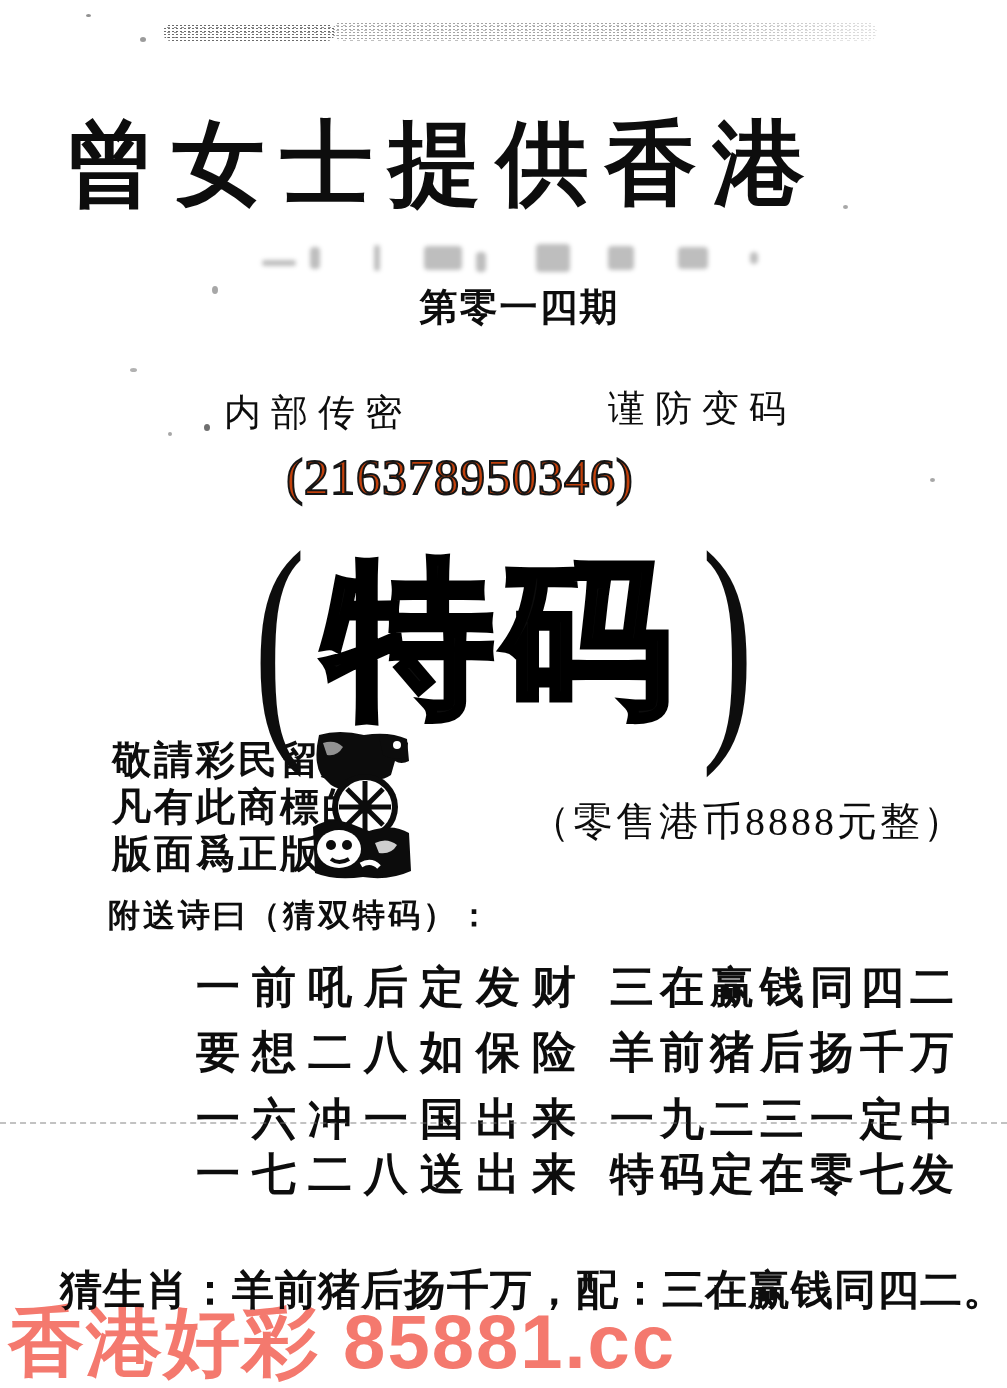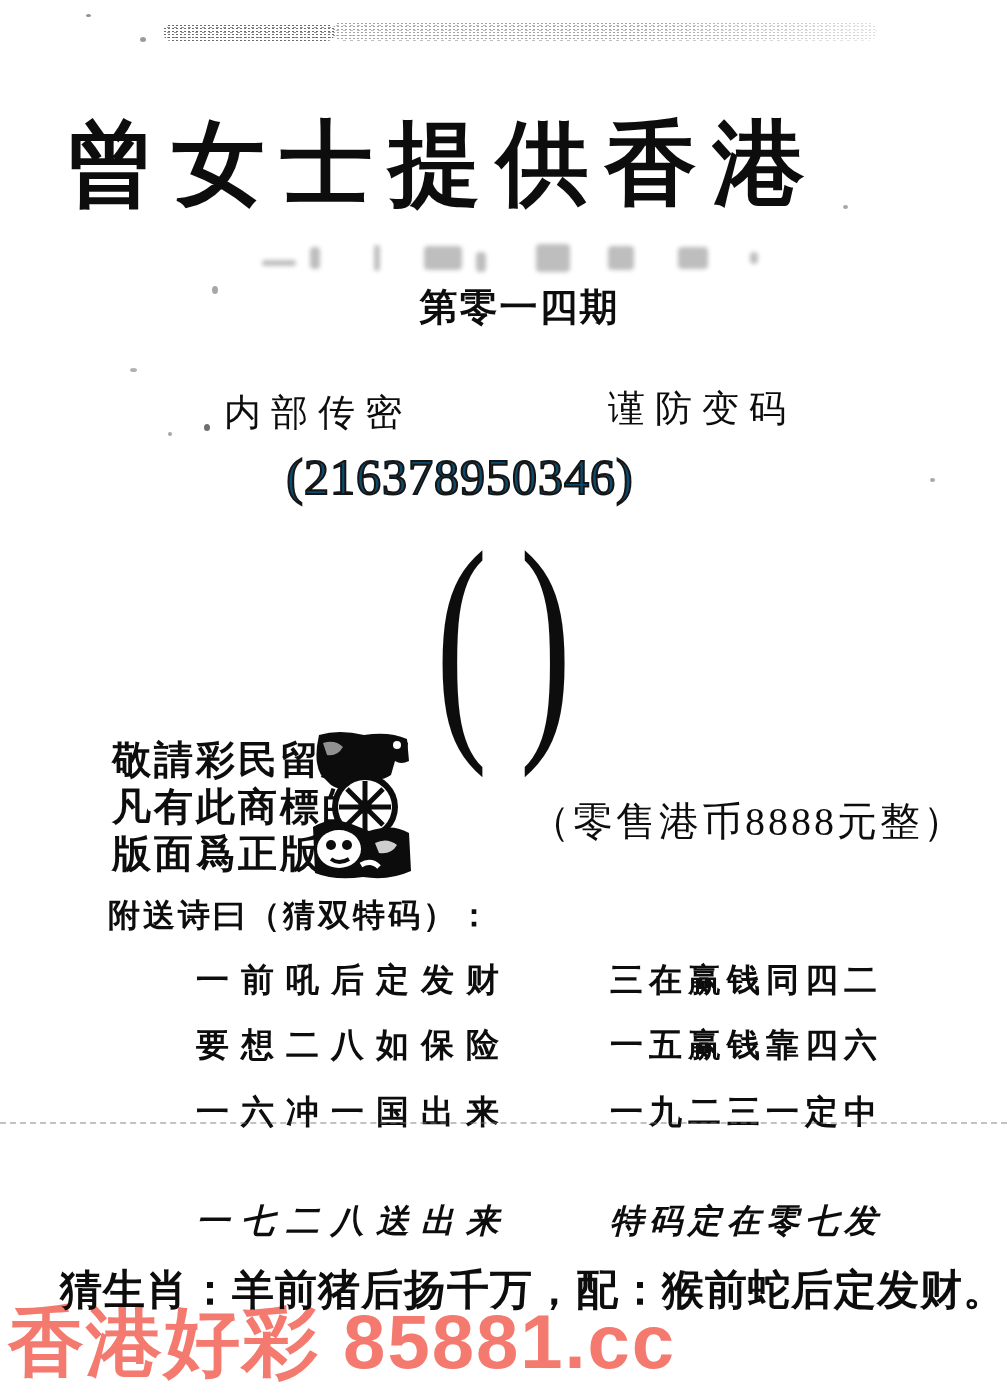--- a/index.html
+++ b/index.html
@@ -41,21 +41,21 @@
     font-size:38px;letter-spacing:2px;white-space:nowrap;
   }
 
   .note{font-size:37px;letter-spacing:10px;font-weight:500;white-space:nowrap;}
   .note-left{left:224px;top:388px;}
   .note-right{left:608px;top:384px;}
 
   .serial{
     left:0;top:448px;width:920px;text-align:center;white-space:nowrap;
     font-size:50px;font-weight:500;letter-spacing:1px;
-    color:#0c4a6e;-webkit-text-stroke:2px #151515;text-stroke:2px #151515;
+    color:#c2410c;-webkit-text-stroke:2px #151515;text-stroke:2px #151515;
   }
 
   
   .headline{
     left:0;top:532px;width:1007px;height:215px;
     display:flex;align-items:center;justify-content:center;white-space:nowrap;
   }
   .headline .paren{
     font-size:250px;font-weight:500;line-height:200px;
     transform:scaleX(.62);letter-spacing:0;
@@ -75,24 +75,24 @@
   .price{
     left:528px;top:794px;width:440px;white-space:nowrap;
     font-size:40px;font-weight:500;letter-spacing:3px;text-align:center;
   }
 
   .poem-intro{
     left:108px;top:894px;white-space:nowrap;
     font-size:32px;font-weight:700;letter-spacing:3px;
   }
 
-  .poem-line{font-size:33px;font-weight:700;white-space:nowrap;}
+  .poem-line{font-size:44px;font-weight:700;white-space:nowrap;}
   .poem-left{left:196px;letter-spacing:12px;}
   .poem-right{left:610px;letter-spacing:6px;}
-  .row1{top:958px;} .row2{top:1023px;text-align:center;} .row3{top:1090px;} .row4{top:1199px;font-style:italic;}
+  .row1{top:958px;} .row2{top:1023px;text-align:center;} .row3{top:1090px;} .row4{top:1145px;}
 
   .scanline{
     left:0;top:1122px;width:1007px;height:0;
     border-top:2px dashed rgba(120,120,120,.45);
     filter:blur(.4px);
   }
 
   .zodiac{
     left:60px;top:1262px;white-space:nowrap;
     font-size:42px;font-weight:700;letter-spacing:1px;
@@ -134,20 +134,21 @@
 
 <div class="abs speck" style="left:204px;top:424px;width:6px;height:7px;opacity:.65;"></div>
 <div class="abs speck" style="left:168px;top:432px;width:4px;height:4px;opacity:.4;"></div>
 <div class="abs note note-left">内部传密</div>
 <div class="abs note note-right">谨防变码</div>
 
 <div class="abs serial">(216378950346)</div>
 
 <div class="abs headline">
   <span class="paren">(</span>
+  <span class="word">特码</span>
   <span class="paren">)</span>
 </div>
 
 <div class="abs notice">
   <div>敬請彩民留意</div>
   <div>凡有此商標的</div>
   <div>版面爲正版！</div>
 </div>
 
 <div class="abs stamp">
@@ -181,21 +182,21 @@
 <div class="abs price">（零售港币8888元整）</div>
 
 <div class="abs poem-intro">附送诗曰（猜双特码）：</div>
 
 <div class="abs poem-line poem-left row1">一前吼后定发财</div>
 <div class="abs poem-line poem-left row2">要想二八如保险</div>
 <div class="abs poem-line poem-left row3">一六冲一国出来</div>
 <div class="abs poem-line poem-left row4">一七二八送出来</div>
 
 <div class="abs poem-line poem-right row1">三在赢钱同四二</div>
-<div class="abs poem-line poem-right row2">一五赢钱靠四六</div>
+<div class="abs poem-line poem-right row2">羊前猪后扬千万</div>
 <div class="abs poem-line poem-right row3">一九二三一定中</div>
 <div class="abs poem-line poem-right row4">特码定在零七发</div>
 
 <div class="abs scanline"></div>
 
-<div class="abs zodiac">猜生肖：羊前猪后扬千万，配：猴前蛇后定发财。</div>
+<div class="abs zodiac">猜生肖：羊前猪后扬千万，配：三在赢钱同四二。</div>
 
 <div class="abs watermark" style="color: rgb(244, 121, 110);">香港好彩 85881.cc</div>
 
 </body></html>

